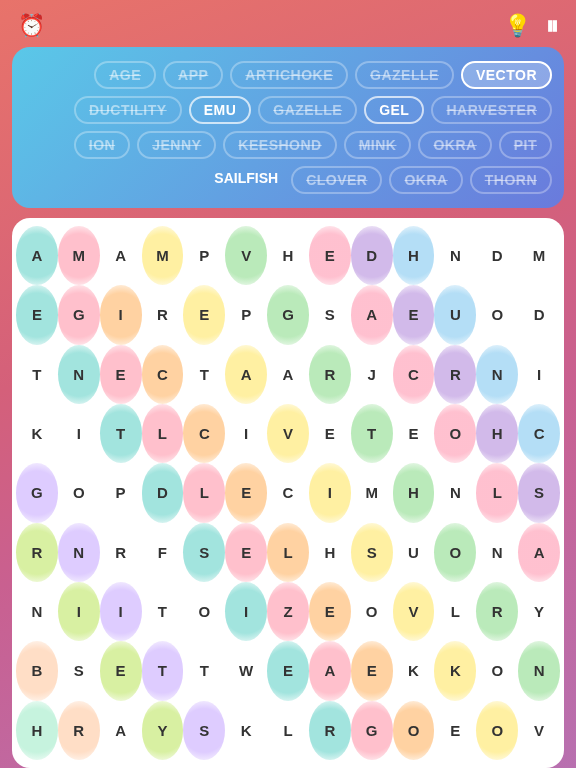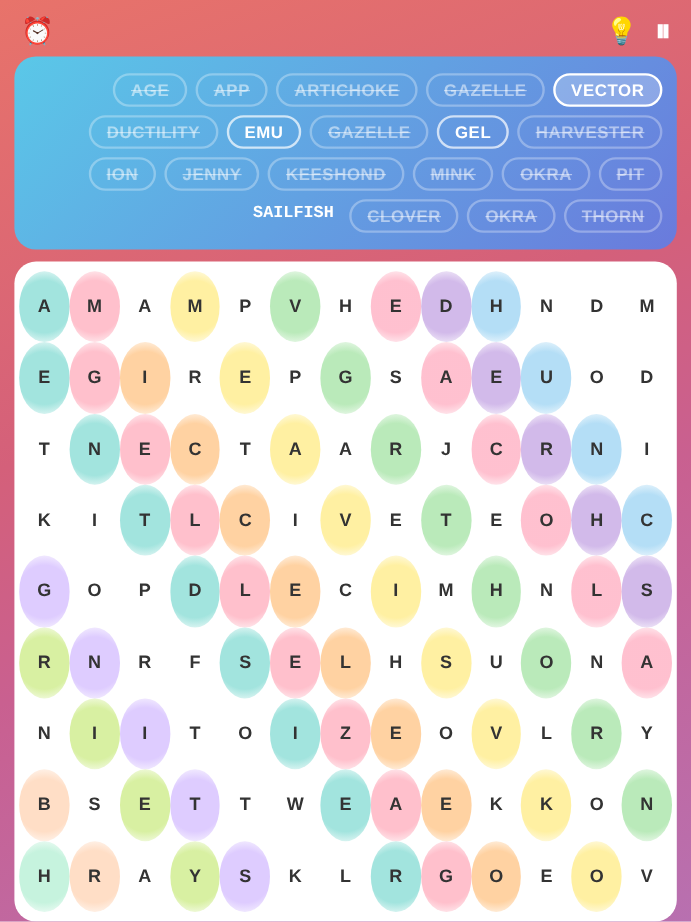--- a/index.html
+++ b/index.html
@@ -97,21 +97,20 @@
     .word-chip.highlighted {
       background: rgba(255,255,255,0.25);
       border-color: white;
       color: white;
     }
     .word-plain {
       color: white;
       font-size: 14px;
       font-weight: 600;
       padding: 4px 6px;
-      font-family: Liberation Mono, monospace;
     }
 
     
     .grid-container {
       width: calc(100% - 24px);
       margin: 10px 12px 0;
       background: white;
       border-radius: 18px;
       padding: 8px 4px;
       flex: 1;

